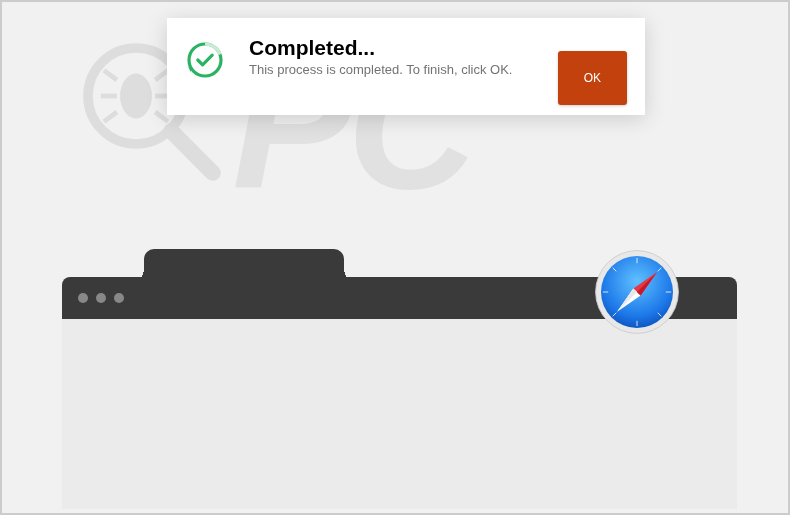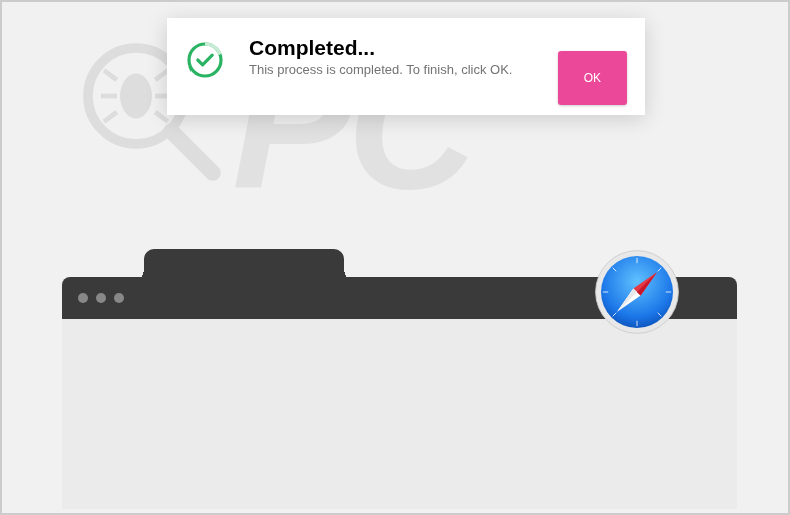--- a/index.html
+++ b/index.html
@@ -87,21 +87,21 @@
     .dialog-message {
       font-size: 13px;
       color: #737373;
     }
     .dialog-button-row {
       position: absolute;
       right: 18px;
       bottom: 10px;
     }
     .ok-button {
-      background: #ec4899;
+      background: #c2410c;
       color: #fff;
       border: none;
       border-radius: 3px;
       padding: 20px 26px;
       font-size: 12px;
       cursor: pointer;
       box-shadow: 0 1px 3px rgba(0,0,0,0.2);
     }
     
     

